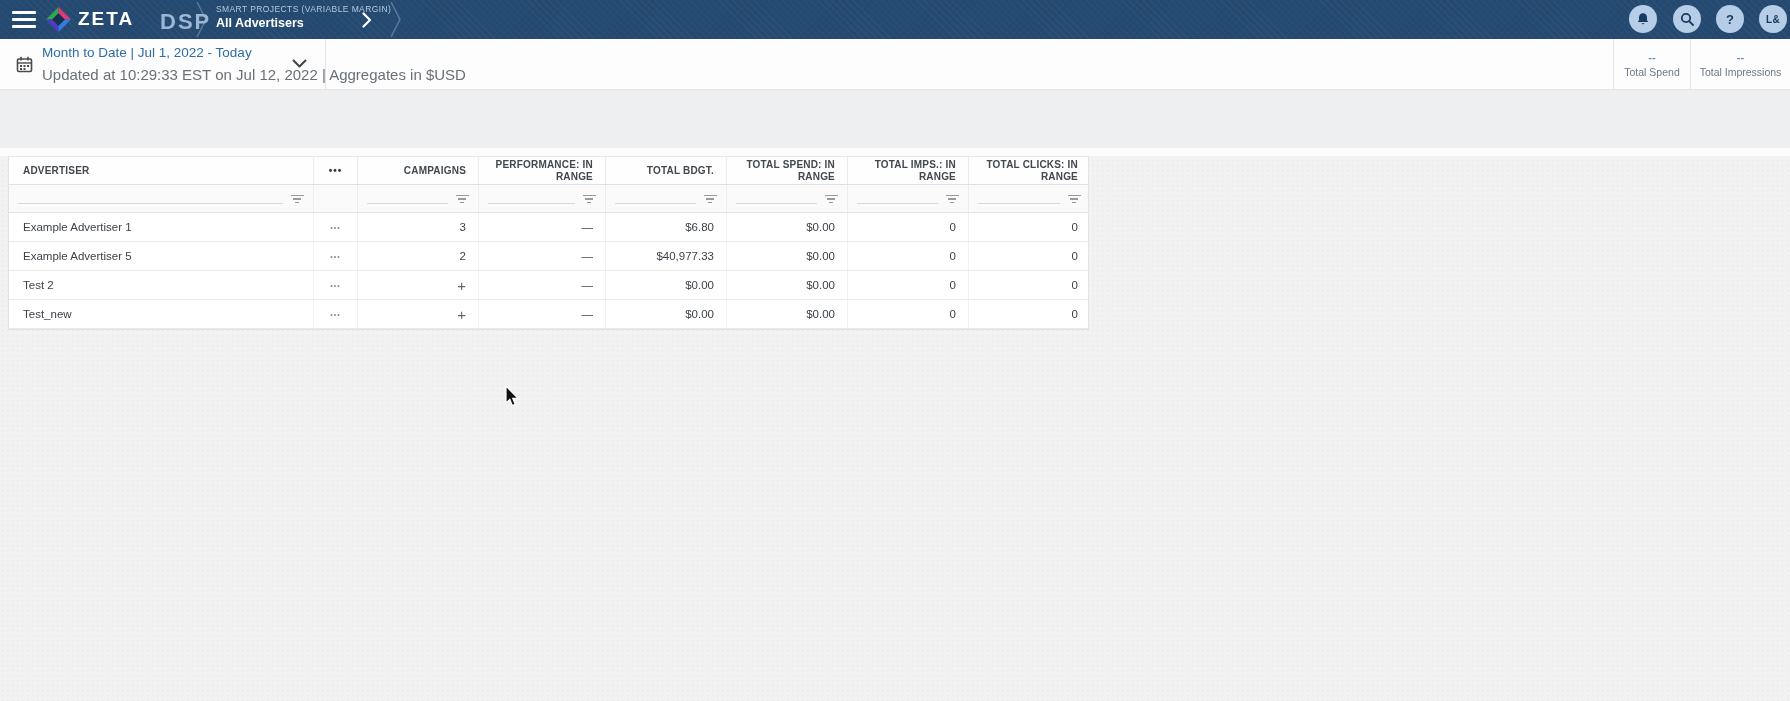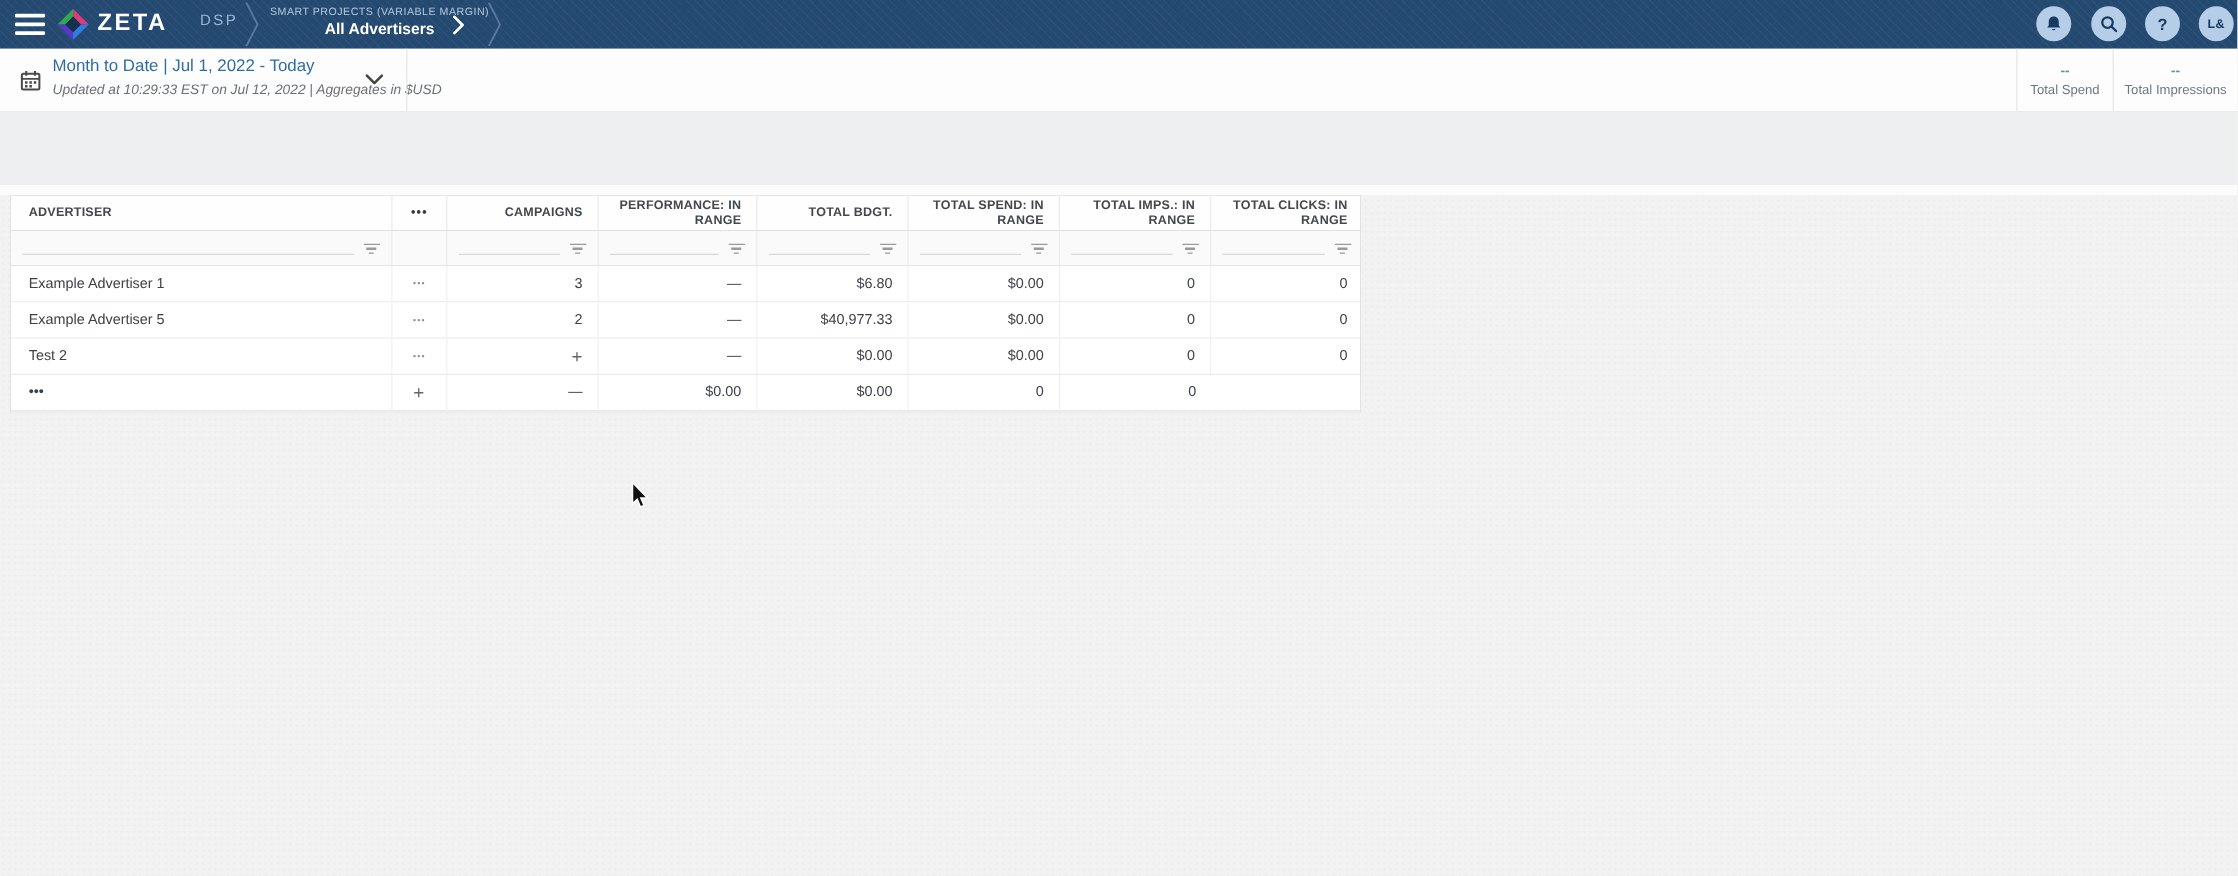--- a/index.html
+++ b/index.html
@@ -13,39 +13,39 @@
     background-image:
       repeating-linear-gradient(45deg, rgba(255,255,255,0.03) 0 1px, transparent 1px 5px),
       repeating-linear-gradient(-45deg, rgba(0,0,0,0.04) 0 1px, transparent 1px 5px);
   }
   .hamburger { position:absolute; left:12px; top:11px; width:24px; height:17px;
     display:flex; flex-direction:column; justify-content:space-between; cursor:pointer; }
   .hamburger span { display:block; height:3px; background:#fff; border-radius:1px; }
   .logo-diamond { position:absolute; left:46px; top:7px; }
   .logo-zeta { position:absolute; left:78px; top:8px; font-size:19px; font-weight:800;
     color:#ffffff; letter-spacing:2px; }
-  .logo-dsp { position:absolute; left:160px; top:9px; font-size:12px; font-weight:400;
+  .logo-dsp { position:absolute; left:160px; top:9px; font-size:22px; font-weight:700;
     color:#9db6d1; letter-spacing:2px; }
   .bc-sep { position:absolute; top:2px; }
   .bc-block { position:absolute; left:216px; top:4px; }
   .bc-project { font-size:8.5px; color:#b6c8dc; letter-spacing:0.4px; }
-  .bc-page { font-size:12.5px; font-weight:bold; color:#ffffff; margin-top:2px;text-align:center; }
+  .bc-page { font-size:12.5px; font-weight:bold; color:#ffffff; margin-top:2px; }
   .bc-chevron { position:absolute; left:362px; top:12px; cursor:pointer; }
   .nav-circle { position:absolute; top:5px; width:28px; height:28px; border-radius:50%;
     background:#b5cde6; display:flex; align-items:center; justify-content:center;
     color:#173a61; cursor:pointer; }
   .nav-circle.help { font-size:13px; font-weight:bold; }
   .nav-circle.avatar { font-size:10px; font-weight:bold; letter-spacing:0.3px; }
 
   
   .subheader { position:absolute; left:0; top:39px; width:1790px; height:51px;
     background:#fdfdfd; border-bottom:1px solid #e4e4e4; }
   .cal-icon { position:absolute; left:16px; top:17px; cursor:pointer; }
   .date-title { position:absolute; left:42px; top:6px; font-size:13.5px; color:#2e6da4; cursor:pointer; }
-  .date-sub { position:absolute; left:42px; top:27px; font-size:11px; color:#6b7077;font-style:italic; }
+  .date-sub { position:absolute; left:42px; top:27px; font-size:15px; color:#6b7077; }
   .date-chevron { position:absolute; left:292px; top:20px; cursor:pointer; }
   .sub-divider { position:absolute; left:325px; top:0; width:1px; height:50px; background:#e6e6e6; }
   .stat-box { position:absolute; top:0; height:50px; border-left:1px solid #e6e6e6;
     display:flex; flex-direction:column; align-items:center; justify-content:center; gap:3px; }
   .stat-box.spend { left:1613px; width:77px; }
   .stat-box.imps  { left:1690px; width:100px; }
   .stat-value { font-size:11px; font-weight:bold; color:#6b8cba; }
   .stat-label { font-size:10.5px; color:#6d7885; }
 
   
@@ -340,20 +340,21 @@
             <div class="gcell">Test 2</div>
             <div class="gcell">•••</div>
             <div class="gcell plus-val">+</div>
             <div class="gcell">—</div>
             <div class="gcell">$0.00</div>
             <div class="gcell">$0.00</div>
             <div class="gcell">0</div>
             <div class="gcell">0</div>
           </div>
           <div class="grow drow">
+            <div class="gcell">Test_new</div>
             <div class="gcell">•••</div>
             <div class="gcell plus-val">+</div>
             <div class="gcell">—</div>
             <div class="gcell">$0.00</div>
             <div class="gcell">$0.00</div>
             <div class="gcell">0</div>
             <div class="gcell">0</div>
           </div>
         </div>
     </div>

